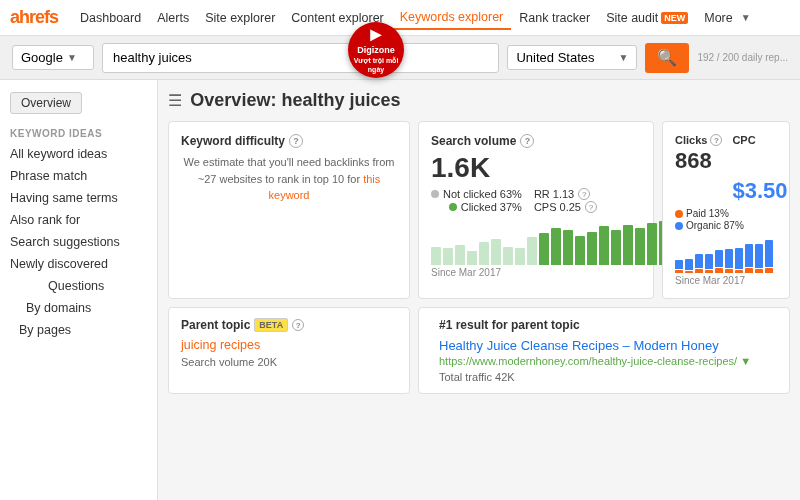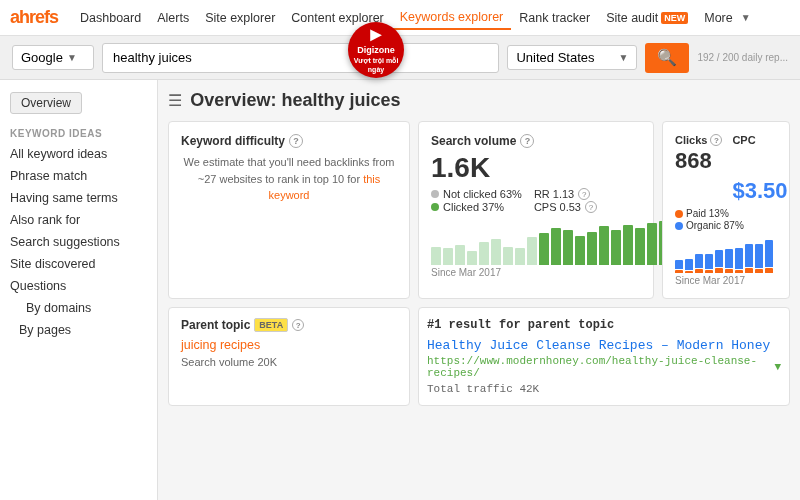--- a/index.html
+++ b/index.html
@@ -51,22 +51,22 @@
   <div style="width:158px;background:#fff;border-right:1px solid #e0e0e0;padding:8px 0;overflow-y:auto;flex-shrink:0;">
     <div style="padding:4px 10px;">
       <button style="background:#f0f0f0;border:1px solid #ccc;border-radius:3px;padding:3px 10px;font-size:12px;cursor:pointer;color:#333;">Overview</button>
     </div>
     <div style="font-size:10px;font-weight:bold;color:#999;padding:10px 10px 4px;letter-spacing:0.5px;">KEYWORD IDEAS</div>
     <div style="padding:4px 10px;font-size:12.5px;color:#333;cursor:pointer;">All keyword ideas</div>
     <div style="padding:4px 10px;font-size:12.5px;color:#333;cursor:pointer;">Phrase match</div>
     <div style="padding:4px 10px;font-size:12.5px;color:#333;cursor:pointer;">Having same terms</div>
     <div style="padding:4px 10px;font-size:12.5px;color:#333;cursor:pointer;">Also rank for</div>
     <div style="padding:4px 10px;font-size:12.5px;color:#333;cursor:pointer;">Search suggestions</div>
-    <div style="padding:4px 10px;font-size:12.5px;color:#333;cursor:pointer;">Site discovered</div>
-    <div style="padding:4px 10px;font-size:12.5px;color:#333;cursor:pointer;">Questions</div>
+    <div style="padding:4px 10px;font-size:12.5px;color:#333;cursor:pointer;">Newly discovered</div>
+    <div style="padding:4px 10px;font-size:12.5px;color:#333;cursor:pointer;margin-left:38px;">Questions</div>
     <div style="padding:4px 26px;font-size:12.5px;color:#333;cursor:pointer;">By domains</div>
     <div style="padding:4px 10px;font-size:12.5px;color:#333;cursor:pointer;margin-left:9px;">By pages</div>
   </div>
 
   <div style="flex:1;overflow-y:auto;padding:10px 10px;background:#f5f5f5;">
 
     <div style="display:flex;align-items:center;gap:8px;margin-bottom:10px;">
       <span style="font-size:16px;color:#666;cursor:pointer;">☰</span>
       <span style="font-size:18px;font-weight:600;color:#333;">Overview: healthy juices</span>
     </div>
@@ -90,32 +90,32 @@
           <span>Search volume</span>
           <span style="width:14px;height:14px;border-radius:50%;border:1px solid #aaa;display:inline-flex;align-items:center;justify-content:center;font-size:9px;color:#888;cursor:pointer;">?</span>
         </div>
         <div style="font-size:28px;font-weight:bold;color:#333;margin-bottom:4px;">1.6K</div>
         <div style="display:flex;gap:12px;font-size:11px;margin-bottom:4px;">
           <div style="display:flex;flex-direction:column;gap:1px;">
             <div style="display:flex;align-items:center;gap:4px;">
               <span style="width:8px;height:8px;border-radius:50%;background:#bbb;display:inline-block;"></span>
               <span style="font-size:11px;color:#333;">Not clicked 63%</span>
             </div>
-            <div style="display:flex;align-items:center;gap:4px;">
+            <div style="display:flex;align-items:center;gap:4px;justify-content:flex-end;">
               <span style="width:8px;height:8px;border-radius:50%;background:#5aab47;display:inline-block;"></span>
               <span style="font-size:11px;color:#333;">Clicked 37%</span>
             </div>
           </div>
           <div style="display:flex;flex-direction:column;gap:1px;font-size:11px;color:#333;">
             <div style="display:flex;align-items:center;gap:4px;">
               <span>RR 1.13</span>
               <span style="width:12px;height:12px;border-radius:50%;border:1px solid #aaa;display:inline-flex;align-items:center;justify-content:center;font-size:8px;color:#888;cursor:pointer;">?</span>
             </div>
             <div style="display:flex;align-items:center;gap:4px;">
-              <span>CPS 0.53</span>
+              <span>CPS 0.25</span>
               <span style="width:12px;height:12px;border-radius:50%;border:1px solid #aaa;display:inline-flex;align-items:center;justify-content:center;font-size:8px;color:#888;cursor:pointer;">?</span>
             </div>
           </div>
         </div>
 
         <div style="display:flex;align-items:flex-end;gap:2px;height:48px;margin-top:4px;" id="sv-chart-container">
             <div style="width: 10px; height: 18px; background: rgb(200, 230, 201); border-radius: 1px 1px 0px 0px; flex-shrink: 0;"></div>
             <div style="width: 10px; height: 17px; background: rgb(200, 230, 201); border-radius: 1px 1px 0px 0px; flex-shrink: 0;"></div>
             <div style="width: 10px; height: 20px; background: rgb(200, 230, 201); border-radius: 1px 1px 0px 0px; flex-shrink: 0;"></div>
             <div style="width: 10px; height: 14px; background: rgb(200, 230, 201); border-radius: 1px 1px 0px 0px; flex-shrink: 0;"></div>
@@ -216,21 +216,21 @@
       <div style="background:#fff;border:1px solid #e0e0e0;border-radius:4px;padding:10px 12px;width:242px;flex-shrink:0;">
         <div style="font-size:12px;font-weight:600;color:#333;margin-bottom:6px;display:flex;align-items:center;gap:4px;">
           <span>Parent topic</span>
           <span style="background:#fde047;border:1px solid #ccc;font-size:9px;padding:1px 4px;border-radius:2px;color:#666;">BETA</span>
           <span style="width:12px;height:12px;border-radius:50%;border:1px solid #aaa;display:inline-flex;align-items:center;justify-content:center;font-size:8px;color:#888;cursor:pointer;">?</span>
         </div>
         <a style="color:#f96611;font-size:12.5px;text-decoration:none;cursor:pointer;display:block;margin-bottom:4px;">juicing recipes</a>
         <div style="font-size:11px;color:#666;">Search volume 20K</div>
       </div>
 
-      <div style="background:#fff;border:1px solid #e0e0e0;border-radius:4px;padding:10px 8px;flex:1;font-family:Liberation Mono, monospace;">
+      <div style="background:#fff;border:1px solid #e0e0e0;border-radius:4px;padding:10px 20px;flex:1;">
         <div style="font-size:12px;font-weight:600;color:#333;margin-bottom:6px;">#1 result for parent topic</div>
         <a style="color:#1a73e8;font-size:13px;text-decoration:none;cursor:pointer;display:flex;align-items:center;gap:3px;margin-bottom:2px;">Healthy Juice Cleanse Recipes – Modern Honey</a>
         <div style="display:flex;align-items:center;gap:3px;margin-bottom:4px;">
           <span style="color:#5aab47;font-size:11px;">https://www.modernhoney.com/healthy-juice-cleanse-recipes/</span>
           <span style="color:#5aab47;font-size:11px;">▼</span>
         </div>
         <div style="font-size:11px;color:#666;">Total traffic 42K</div>
       </div>
 
     </div>

